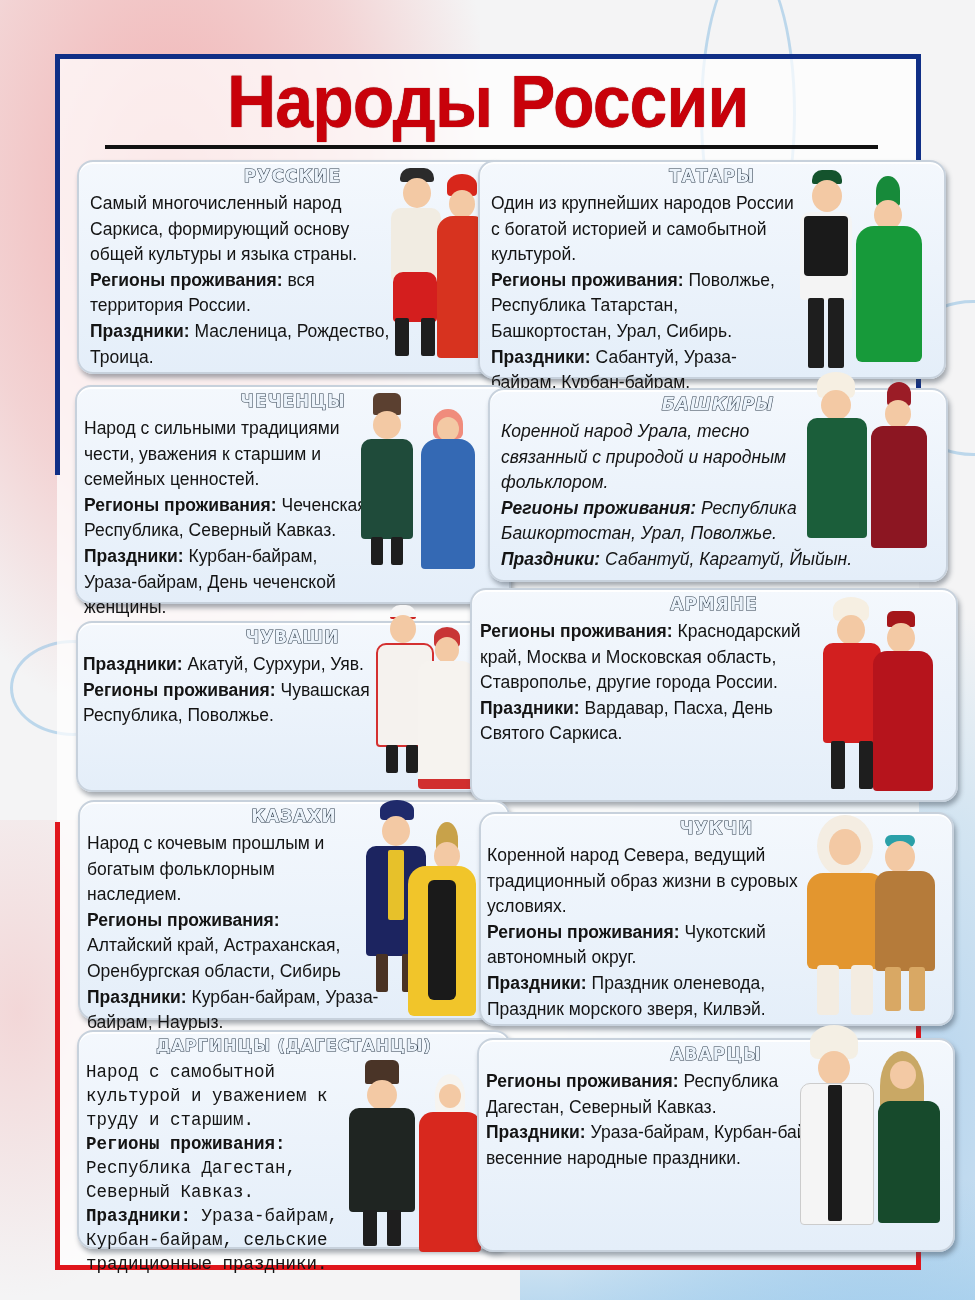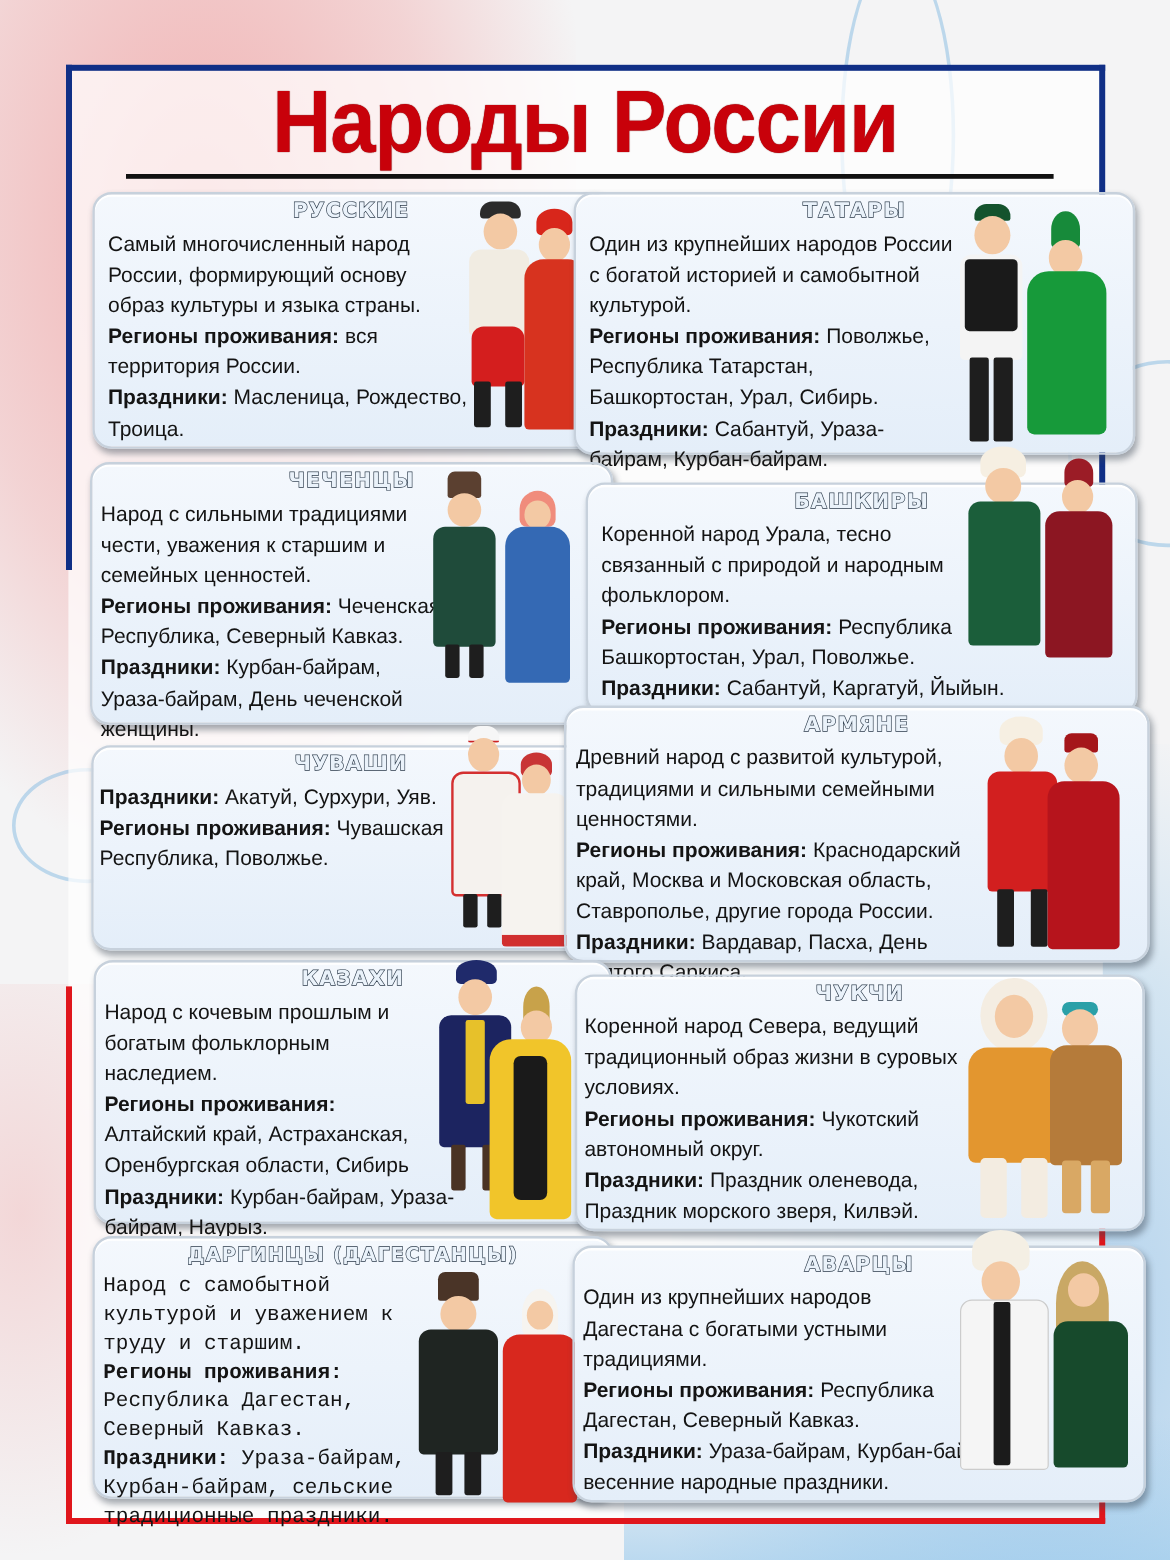--- a/index.html
+++ b/index.html
@@ -96,21 +96,21 @@
 <div class="fb red" style="left:55px;top:822px;width:5px;height:447px;"></div>
 <div class="fb red" style="left:916px;top:825px;width:5px;height:444px;"></div>
 <div class="fb red" style="left:55px;top:1265px;width:866px;height:5px;"></div>
 
 <div class="title">Народы России</div>
 <div class="title-rule"></div>
 
 <div class="card" style="left:77px;top:160px;width:383px;height:210px;">
   <div class="card-title">Русские</div>
   <div class="card-body" style="left:11px;width:300px;">
-    <p>Самый многочисленный народ России, формирующий основу образ культуры и языка страны.</p>
+    <p>Самый многочисленный народ Саркиса, формирующий основу общей культуры и языка страны.</p>
     <p><b>Регионы проживания:</b> <span>вся территория России.</span></p>
     <p><b>Праздники:</b> <span>Масленица, Рождество, Троица.</span></p>
   </div>
 </div>
 <div class="figs" style="left:375px;top:168px;width:120px;height:200px;">
   <div class="hat" style="left:25px;top:0;width:34px;height:14px;background:#2b2b2b;border-radius:10px 10px 3px 3px;"></div>
   <div class="head" style="left:28px;top:10px;width:28px;height:30px;"></div>
   <div class="robe" style="left:16px;top:40px;width:50px;height:72px;background:#f1ece2;"></div>
   <div class="robe" style="left:18px;top:104px;width:44px;height:50px;background:#d41e1e;"></div>
   <div class="leg" style="left:20px;top:150px;width:14px;height:38px;"></div>
@@ -152,21 +152,21 @@
   <div class="hat" style="left:18px;top:0;width:28px;height:22px;background:#5b4030;border-radius:6px 6px 2px 2px;"></div>
   <div class="head" style="left:18px;top:18px;width:28px;height:28px;"></div>
   <div class="robe" style="left:6px;top:46px;width:52px;height:100px;background:#1f4b3a;"></div>
   <div class="leg" style="left:16px;top:144px;width:12px;height:28px;"></div>
   <div class="leg" style="left:36px;top:144px;width:12px;height:28px;"></div>
   <div class="hat" style="left:78px;top:16px;width:30px;height:30px;background:#f08c7c;border-radius:50% 50% 6px 6px;"></div>
   <div class="head" style="left:82px;top:24px;width:22px;height:24px;"></div>
   <div class="robe" style="left:66px;top:46px;width:54px;height:130px;background:#3469b4;border-radius:16px 16px 4px 4px;"></div>
 </div>
 
-<div class="card" style="left:488px;top:402px;width:412px;height:190px;">
+<div class="card" style="left:488px;top:388px;width:412px;height:190px;font-style:italic;">
   <div class="card-title">Башкиры</div>
   <div class="card-body" style="left:11px;width:390px;">
     <p style="width:290px">Коренной народ Урала, тесно связанный с природой и народным фольклором.</p>
     <p style="width:310px"><b>Регионы проживания:</b> <span>Республика Башкортостан, Урал, Поволжье.</span></p>
     <p><b>Праздники:</b> <span>Сабантуй, Каргатуй, Йыйын.</span></p>
   </div>
 </div>
 <div class="figs" style="left:803px;top:372px;width:130px;height:180px;">
   <div class="hat" style="left:14px;top:0;width:38px;height:26px;background:#f6efe2;border-radius:50% 50% 6px 6px;"></div>
   <div class="head" style="left:18px;top:18px;width:30px;height:30px;"></div>
@@ -190,21 +190,20 @@
   <div class="leg" style="left:14px;top:140px;width:12px;height:28px;"></div>
   <div class="leg" style="left:34px;top:140px;width:12px;height:28px;"></div>
   <div class="hat" style="left:62px;top:22px;width:26px;height:20px;background:#c83535;border-radius:50% 50% 4px 4px;"></div>
   <div class="head" style="left:63px;top:32px;width:24px;height:26px;"></div>
   <div class="robe" style="left:46px;top:56px;width:56px;height:118px;background:#f6f3ef;border-bottom:10px solid #d12f2f;border-radius:12px 12px 4px 4px;"></div>
 </div>
 
 <div class="card" style="left:470px;top:588px;width:440px;height:210px;">
   <div class="card-title">Армяне</div>
   <div class="card-body" style="left:8px;width:350px;">
-    <p>Древний народ с развитой культурой, традициями и сильными семейными ценностями.</p>
     <p><b>Регионы проживания:</b> <span>Краснодарский край, Москва и Московская область, Ставрополье,  другие города России.</span></p>
     <p><b>Праздники:</b> <span>Вардавар, Пасха, День Святого Саркиса.</span></p>
   </div>
 </div>
 <div class="figs" style="left:815px;top:597px;width:130px;height:200px;">
   <div class="hat" style="left:18px;top:0;width:36px;height:24px;background:#f6efe2;border-radius:50% 50% 6px 6px;"></div>
   <div class="head" style="left:22px;top:18px;width:28px;height:30px;"></div>
   <div class="robe" style="left:8px;top:46px;width:58px;height:100px;background:#d21f1f;"></div>
   <div class="leg" style="left:16px;top:144px;width:14px;height:48px;"></div>
   <div class="leg" style="left:44px;top:144px;width:14px;height:48px;"></div>
@@ -270,21 +269,20 @@
   <div class="leg" style="left:18px;top:150px;width:14px;height:36px;"></div>
   <div class="leg" style="left:42px;top:150px;width:14px;height:36px;"></div>
   <div class="hat" style="left:90px;top:14px;width:30px;height:42px;background:#f6f4f0;border-radius:50% 50% 10px 10px;"></div>
   <div class="head" style="left:94px;top:24px;width:22px;height:24px;"></div>
   <div class="robe" style="left:74px;top:52px;width:62px;height:140px;background:#d8281e;border-radius:14px 14px 4px 4px;"></div>
 </div>
 
 <div class="card" style="left:477px;top:1038px;width:430px;height:210px;">
   <div class="card-title">Аварцы</div>
   <div class="card-body" style="left:7px;width:380px;">
-    <p style="width:310px">Один из крупнейших народов Дагестана с богатыми устными традициями.</p>
     <p style="width:320px"><b>Регионы проживания:</b> <span>Республика Дагестан, Северный Кавказ.</span></p>
     <p style="width:380px"><b>Праздники:</b> <span>Ураза-байрам, Курбан-байрам, весенние народные праздники.</span></p>
   </div>
 </div>
 <div class="figs" style="left:800px;top:1025px;width:150px;height:210px;">
   <div class="hat" style="left:10px;top:0;width:48px;height:34px;background:#f4efe4;border-radius:50% 50% 8px 8px;"></div>
   <div class="head" style="left:18px;top:26px;width:32px;height:34px;"></div>
   <div class="robe" style="left:0;top:58px;width:72px;height:140px;background:#f5f5f5;border:1px solid #ccc;"></div>
   <div class="robe" style="left:28px;top:60px;width:14px;height:136px;background:#1b1b1b;border-radius:2px;"></div>
   <div class="hat" style="left:80px;top:26px;width:44px;height:70px;background:#c9a865;border-radius:50% 50% 12px 12px;"></div>

